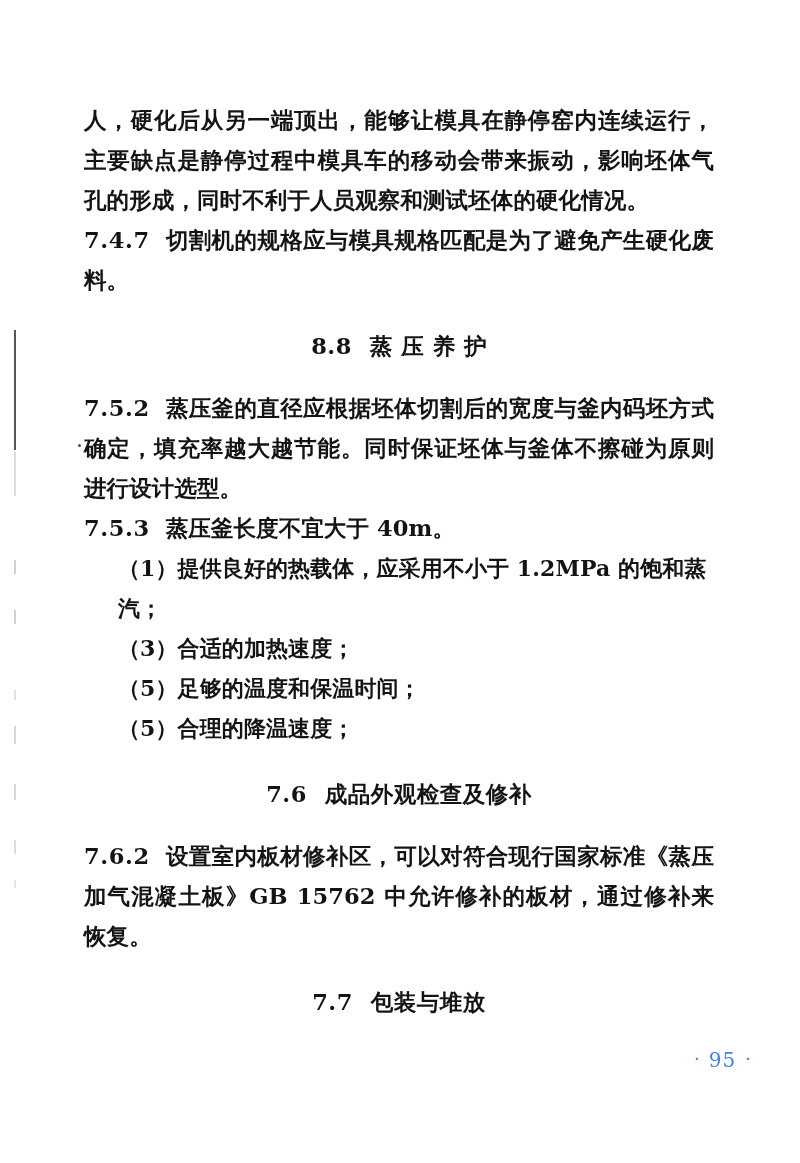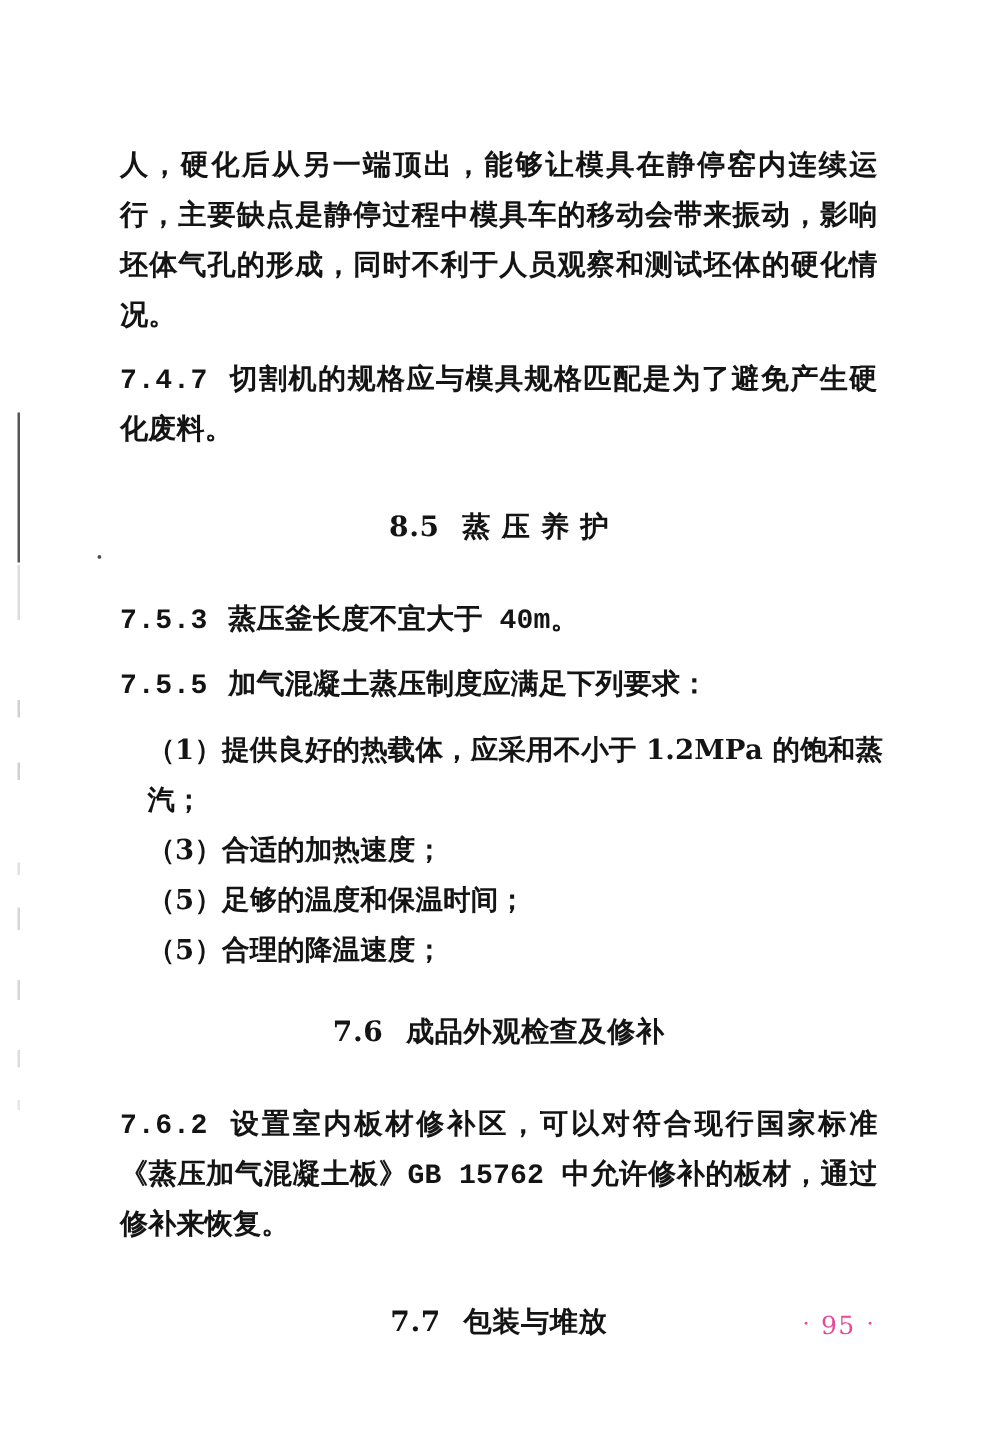--- a/index.html
+++ b/index.html
@@ -43,34 +43,33 @@
     top: 100px;
     width: 630px;
   }
 
   
   .para {
     font-size: 22.5px;
     line-height: 40px;
     text-align: justify;
     text-justify: inter-ideograph;
-    margin: 12px;
+    margin: 0;
     letter-spacing: 0.1px;
     font-weight: 700;
   }
 
   .para .num {
     font-weight: 700;
     letter-spacing: 0.6px;
     margin-right: 16px;
   }
 
   .para.clause {
     text-indent: 0;
-    font-family: Liberation Mono, monospace;
   }
 
   
   .section-head {
     font-size: 22.5px;
     font-weight: 700;
     text-align: center;
     margin: 0;
     line-height: 40px;
   }
@@ -117,24 +116,24 @@
     opacity: 0.85;
   }
 
   
   .footer {
     position: absolute;
     left: 0;
     top: 1048px;
     width: 800px;
     text-align: right;
-    padding-right: 92px;
+    padding-right: 40px;
     box-sizing: border-box;
     font-size: 20px;
-    color: #ec4899;
+    color: #3b82f6;
   }
   .footer .dot {
     display: inline-block;
     margin: 0 9px;
     font-size: 18px;
     vertical-align: 2px;
   }
   .footer .pageno {
     letter-spacing: 1px;
     font-family: "DejaVu Serif", "Liberation Serif", serif;
@@ -161,33 +160,33 @@
 
     <p class="para">人，硬化后从另一端顶出，能够让模具在静停窑内连续运行，主要缺点是静停过程中模具车的移动会带来振动，影响坯体气孔的形成，同时不利于人员观察和测试坯体的硬化情况。</p>
 
     <p class="para clause">
       <span class="num">7.4.7</span><span>切割机的规格应与模具规格匹配是为了避免产生硬化废料。</span>
     </p>
 
     <div class="gap-head-before"></div>
 
     <p class="section-head">
-      <span class="sec-num">8.5</span><span class="sec-title-spaced">蒸压养护</span>
+      <span class="sec-num">8.8</span><span class="sec-title-spaced">蒸压养护</span>
     </p>
 
     <div class="gap-head-after"></div>
 
+    <p class="para clause">
+      <span class="num">7.5.2</span><span>蒸压釜的直径应根据坯体切割后的宽度与釜内码坯方式确定，填充率越大越节能。同时保证坯体与釜体不擦碰为原则进行设计选型。</span>
+    </p>
 
     <p class="para clause">
       <span class="num">7.5.3</span><span>蒸压釜长度不宜大于 40m。</span>
     </p>
 
-    <p class="para clause">
-      <span class="num">7.5.5</span><span>加气混凝土蒸压制度应满足下列要求：</span>
-    </p>
 
     <ul class="enum-list">
       <li>（1）提供良好的热载体，应采用不小于 1.2MPa 的饱和蒸汽；</li>
       <li>（3）合适的加热速度；</li>
       <li>（5）足够的温度和保温时间；</li>
       <li>（5）合理的降温速度；</li>
     </ul>
 
     <div class="gap-head-before"></div>
 

